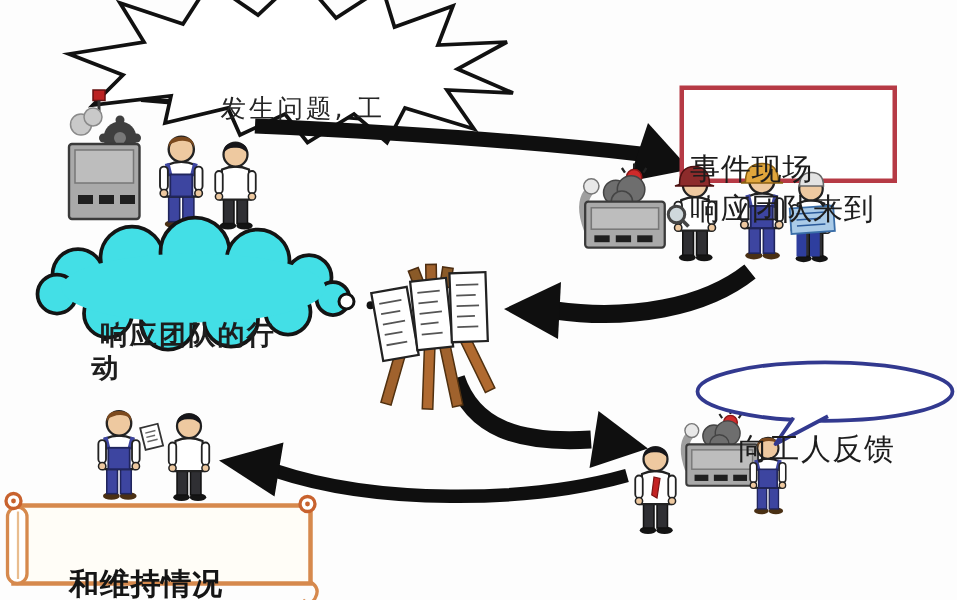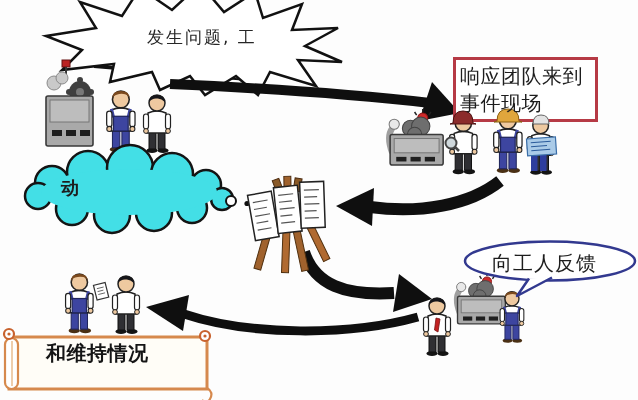--- a/index.html
+++ b/index.html
@@ -1,21 +1,21 @@
 <!DOCTYPE html>
 <html><head>
 <meta charset="utf-8">
 <style>
   html,body{margin:0;padding:0;background:#ffffff;}
   .stage{
     position:relative;width:638px;height:400px;overflow:hidden;
     background:#fdfdfd;font-family:"DejaVu Sans","Liberation Sans",sans-serif;
   }
   .stage svg{position:absolute;left:0;top:0;z-index:1;}
-  .txt{position:absolute;z-index:3;color:#1d1d1d;white-space:nowrap;}
+  .txt{position:absolute;z-index:3;color:#1d1d1d;white-space:nowrap;margin-top:36px;}
   .t-burst{left:147px;top:27px;font-size:17px;font-weight:500;line-height:20px;letter-spacing:2px;color:#262626;}
   .t-box{left:460px;top:63px;font-size:20px;font-weight:500;line-height:27px;letter-spacing:0.5px;}
   .t-cloud{left:67px;top:177px;font-size:18px;font-weight:700;line-height:22px;letter-spacing:1.5px;}
   .t-cloud .l2{margin-left:-6px;}
   .t-bubble{left:492px;top:250px;font-size:20px;font-weight:500;letter-spacing:1px;text-align:center;}
   .t-scroll{left:46px;top:341px;font-size:20px;font-weight:700;line-height:24px;letter-spacing:0.5px;color:#151515;}
 </style>
 </head>
 <body>
 
@@ -203,25 +203,26 @@
       <rect x="40" y="44" width="10" height="4.5" fill="#1f1f1f"></rect>
     </g>
   </defs>
 </svg>
 
 <div class="txt t-burst">
   <div>发生问题, 工</div>
 </div>
 
 <div class="txt t-box">
+  <div>事件现场</div>
   <div>响应团队来到</div>
-  <div>事件现场</div>
 </div>
 
 <div class="txt t-cloud">
+  <div>响应团队的行</div>
   <div class="l2">动</div>
 </div>
 
 <div class="txt t-bubble">
   <span>向工人反馈</span>
 </div>
 
 <div class="txt t-scroll">
   <div>和维持情况</div>
 </div>

